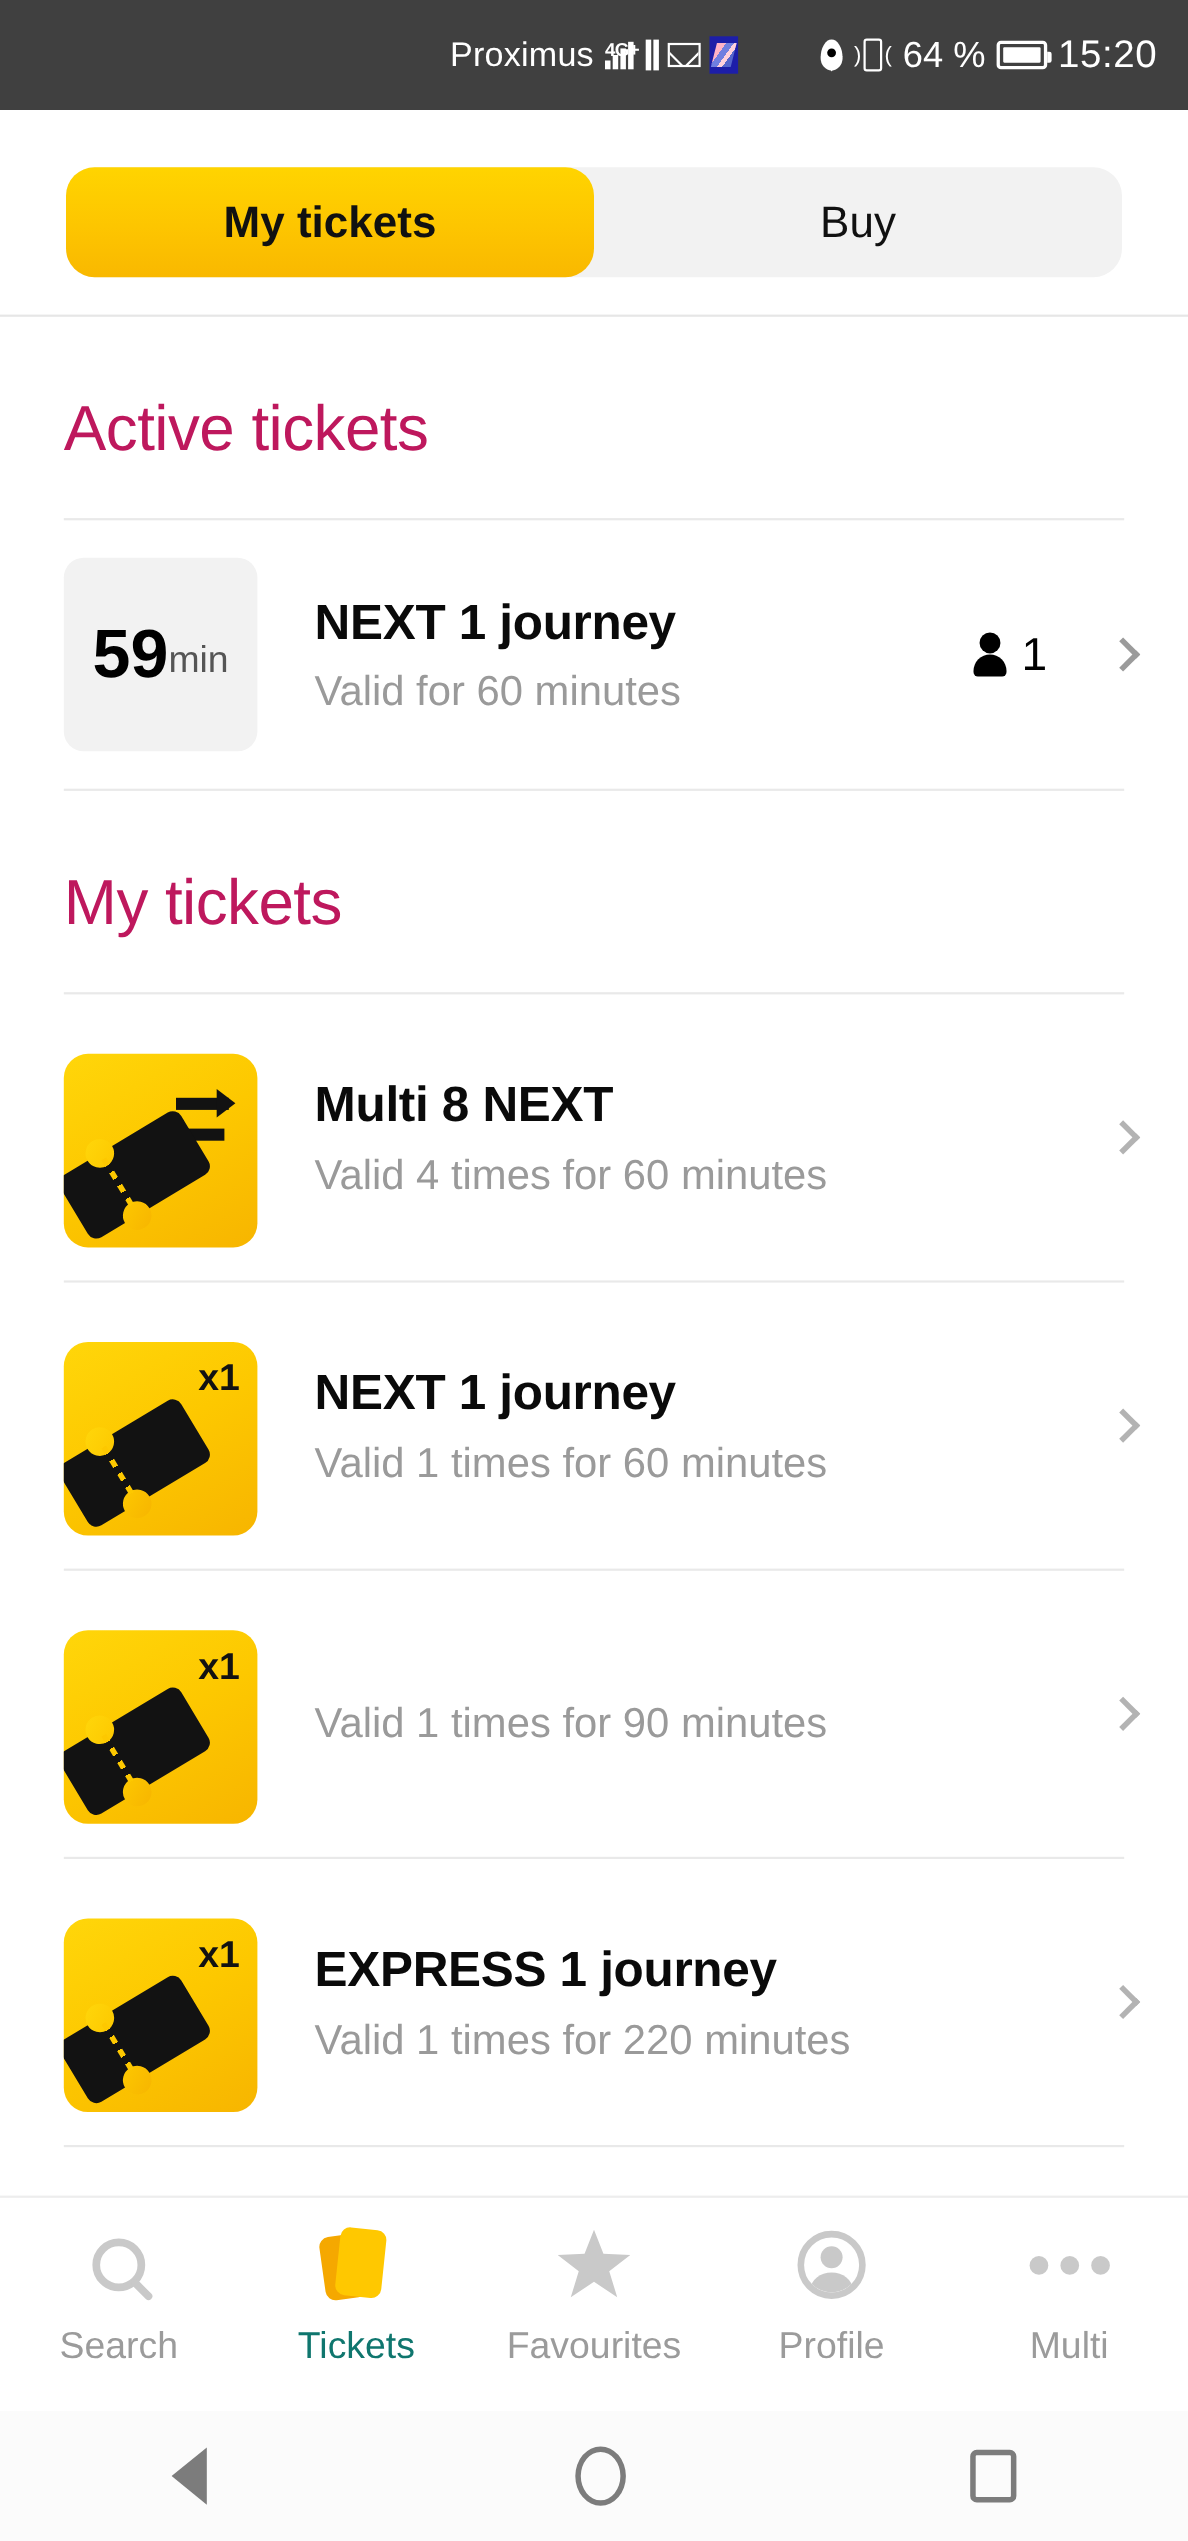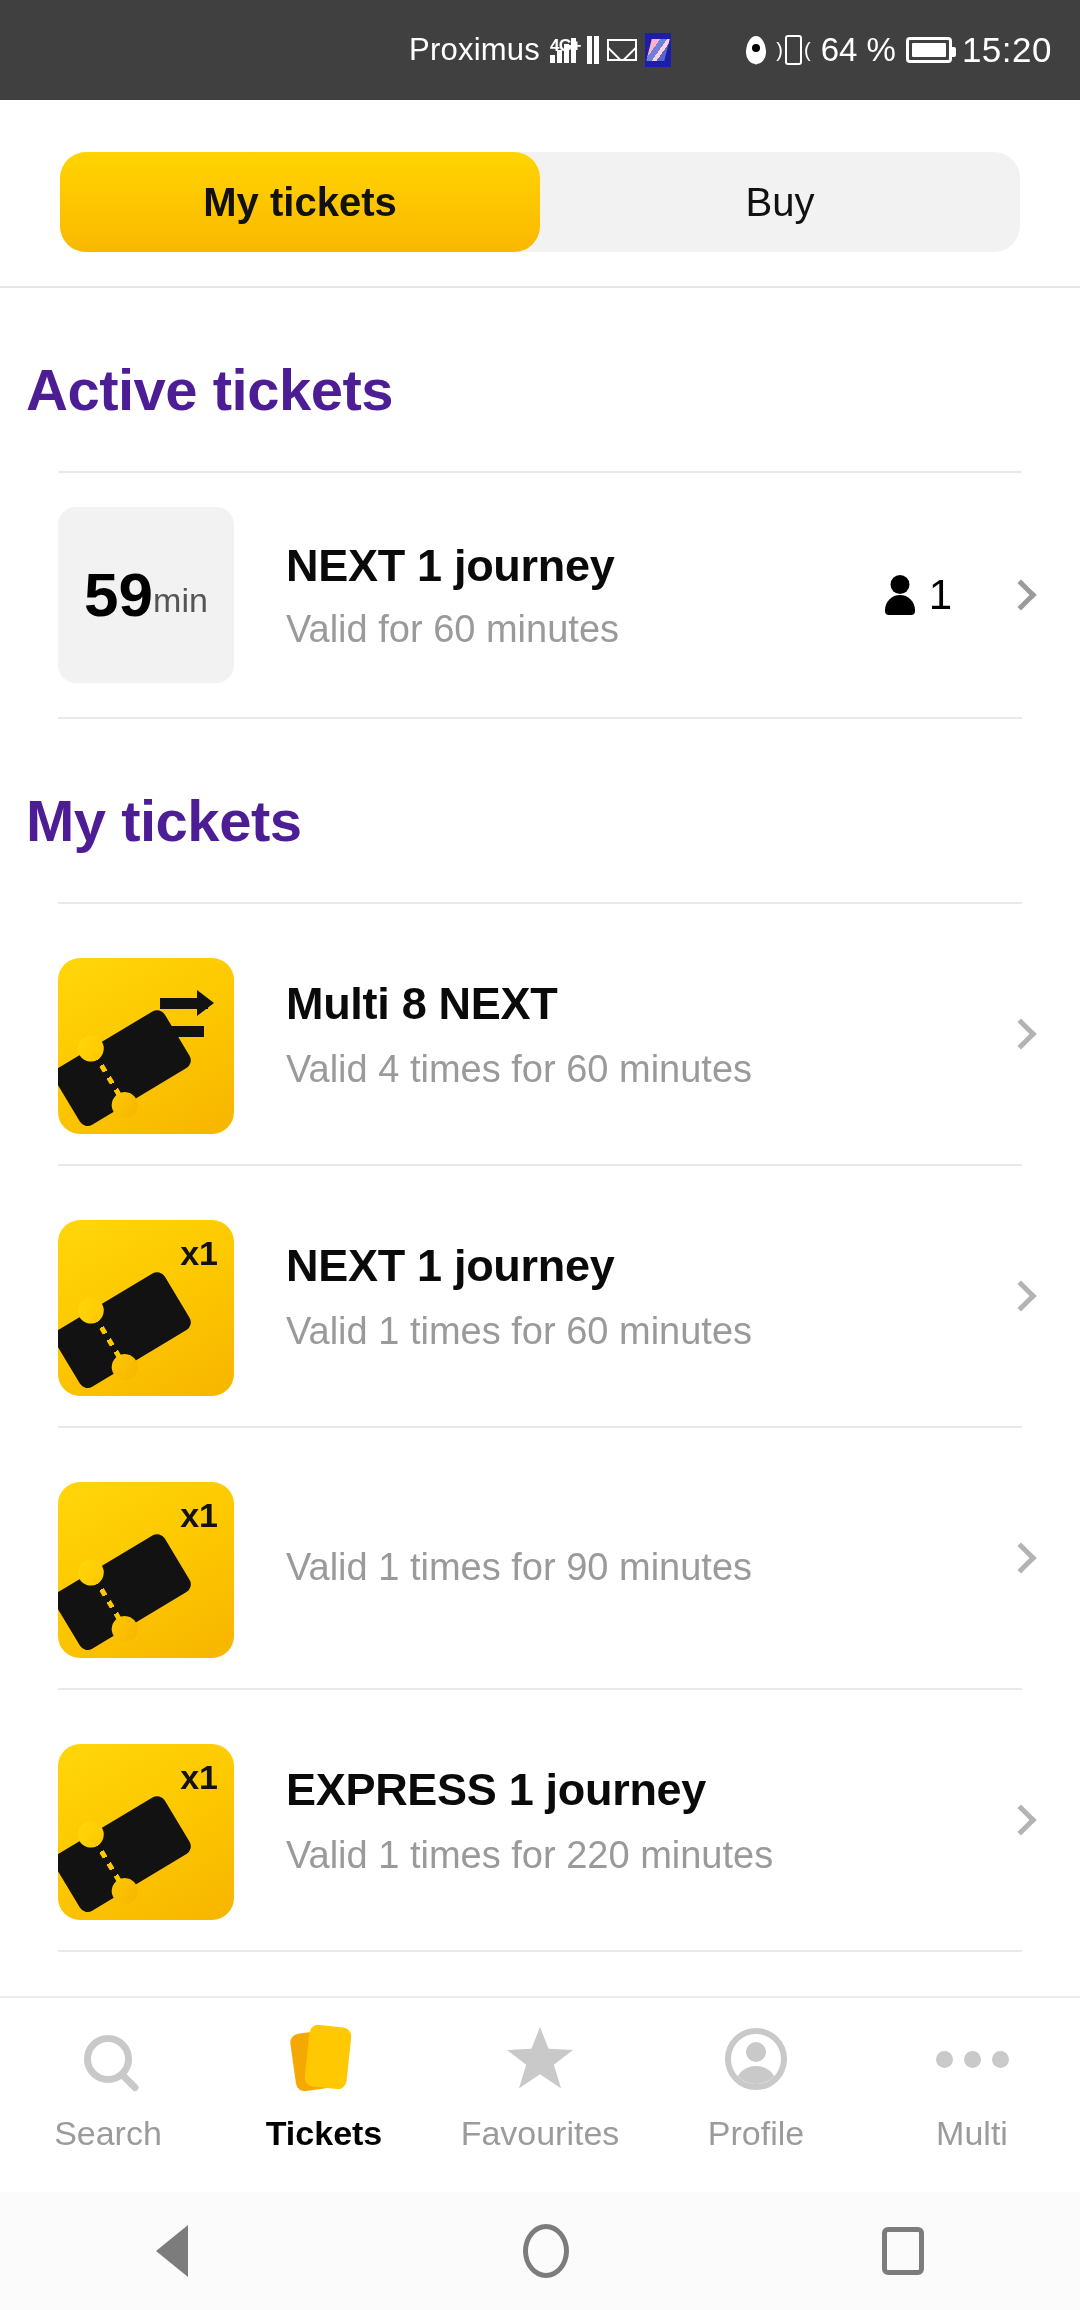--- a/index.html
+++ b/index.html
@@ -74,22 +74,22 @@
     border-radius:26px; margin:0;
   }
   .tab.unselected { font-weight:400; color:#111; }
 
   .top-divider { height:2px; background:#e6e6e6; width:100%; flex-shrink:0; }
 
   
   .content { flex:1; overflow:hidden; }
 
   .section-title {
-    font-size:58px; font-weight:700; color:#4c1d95; letter-spacing:-.5px;
-    padding:68px 0 48px 26px;
+    font-size:58px; font-weight:400; color:#be185d; letter-spacing:-.5px;
+    padding:68px 0 48px 58px;
   }
   .hr { height:2px; background:#e9e9e9; margin:0 58px; }
 
   
   .active-row {
     display:flex; align-items:center; padding:34px 40px 34px 58px; gap:30px;
   }
   .timebox {
     width:176px; height:176px; background:#f2f2f2; border-radius:18px;
     display:flex; flex-direction:row; align-items:center; justify-content:center; flex-shrink:0;
@@ -134,21 +134,21 @@
   .row-main .t1 { font-size:45px; font-weight:700; color:#0a0a0a; letter-spacing:-.3px; }
   .row-main .t2 { font-size:38px; color:#9a9a9a; margin-top:18px; }
 
   
   .bottomnav {
     height:196px; border-top:2px solid #ededed; background:#fff;
     display:flex; align-items:flex-start; padding-top:26px; flex-shrink:0;
   }
   .nav-item { flex:1; display:flex; flex-direction:column; align-items:center; gap:20px; }
   .nav-label { font-size:34px; color:#9b9b9b; }
-  .nav-item.active .nav-label { color:#000000; font-weight:700; }
+  .nav-item.active .nav-label { color:#0f766e; font-weight:400; }
   .nav-ico { height:70px; display:flex; align-items:center; justify-content:center; }
   .ic-search { width:48px; height:48px; border:7px solid #c9c9c9; border-radius:50%; position:relative; }
   .ic-search::after{content:"";position:absolute;right:-16px;bottom:-9px;width:24px;height:7px;background:#c9c9c9;border-radius:4px;transform:rotate(45deg);}
   .ic-tickets { position:relative; width:62px; height:66px; }
   .ic-tickets .c1 { position:absolute; left:0; top:6px; width:38px; height:58px; background:#f5a800; border-radius:9px; transform:rotate(-8deg); }
   .ic-tickets .c2 { position:absolute; left:14px; top:0; width:42px; height:62px; background:#ffc800; border-radius:9px; transform:rotate(6deg); }
   .star-shape { width:66px; height:64px; background:#c9c9c9;
     clip-path:polygon(50% 0%, 63% 34%, 100% 36%, 71% 59%, 82% 96%, 50% 74%, 18% 96%, 29% 59%, 0 36%, 37% 34%); }
   .ic-profile { width:62px; height:62px; border:6px solid #c9c9c9; border-radius:50%; position:relative; overflow:hidden; }
   .ic-profile::before{content:"";position:absolute;left:50%;top:8px;transform:translateX(-50%);width:20px;height:20px;border-radius:50%;background:#c9c9c9;}

